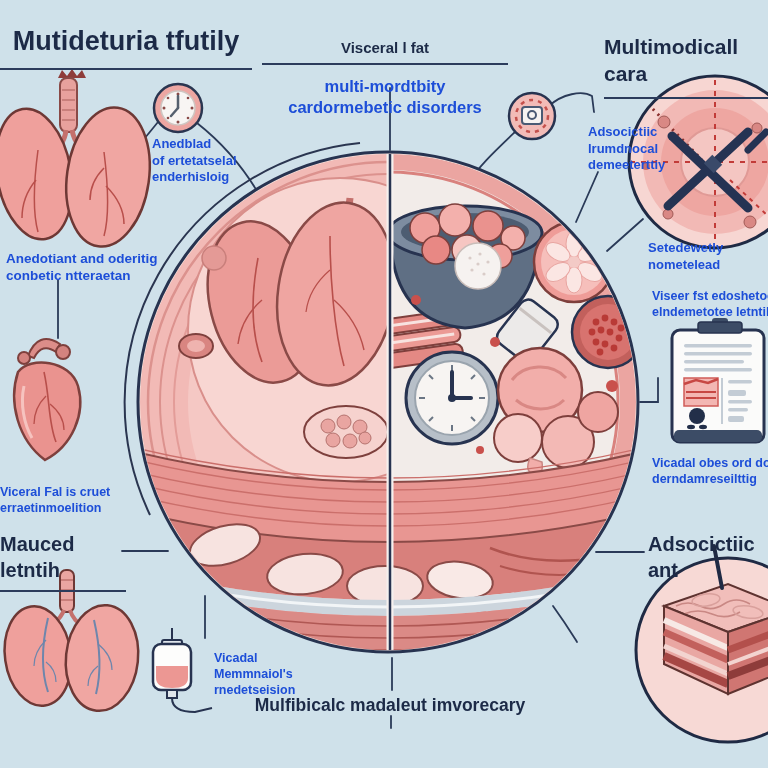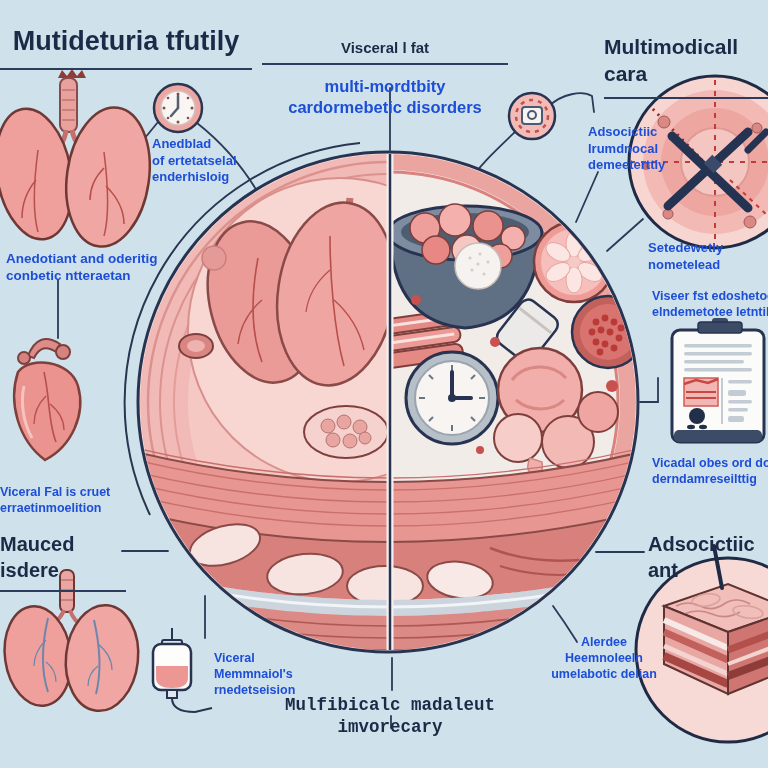--- a/index.html
+++ b/index.html
@@ -18,21 +18,21 @@
   .u{border-bottom:2.5px solid #2c3c5c;}
   #title-left{left:0px;top:24px;width:252px;text-align:center;font-size:27px;padding-bottom:9px;}
   #title-center{left:262px;top:38px;width:246px;text-align:center;font-size:15px;padding-bottom:6px;}
   #subtitle-center{left:240px;top:76px;width:290px;text-align:center;font-size:16.5px;}
   #title-right{left:604px;top:34px;width:170px;text-align:left;font-size:21px;padding-bottom:9px;}
   #label-clock{left:152px;top:136px;width:120px;font-size:13px;}
   #label-left-mid{left:6px;top:250px;width:178px;text-align:left;font-size:13.5px;}
   #label-left-lower{left:0px;top:468px;width:132px;font-size:12.5px;margin-top:16px;}
   #heading-left{left:0px;top:532px;width:126px;font-size:20px;padding-bottom:7px;border-bottom:2.5px solid #2c3c5c;}
   #label-iv{left:214px;top:650px;width:112px;font-size:12.5px;}
-  #caption-bottom{left:228px;top:694px;width:324px;text-align:center;font-size:17.5px;font-family:Liberation Mono, monospace;}
+  #caption-bottom{left:228px;top:694px;width:324px;text-align:center;font-size:17.5px;}
   #label-right-top{left:588px;top:124px;width:104px;font-size:13px;}
   #label-target{left:648px;top:240px;width:130px;font-size:13px;}
   #label-clipboard-top{left:652px;top:288px;width:124px;font-size:12.5px;}
   #label-clipboard-bottom{left:652px;top:455px;width:124px;font-size:12.5px;}
   #heading-right{left:648px;top:532px;width:130px;font-size:20px;}
   #label-bottom-right{left:546px;top:634px;width:116px;text-align:center;font-size:12.5px;}
 </style>
 </head>
 <body>
 
@@ -436,32 +436,29 @@
 cardormebetic disorders</div>
   <div id="title-right" class="label title u">Multimodicall cara</div>
 
   <div id="label-clock" class="label">Anedblad
 of ertetatselal
 enderhisloig</div>
   <div id="label-left-mid" class="label">Anedotiant and oderitig
 conbetic ntteraetan</div>
   <div id="label-left-lower" class="label">Viceral Fal is cruet
 erraetinmoelition</div>
-  <div id="heading-left" class="label title">Mauced isdere</div>
-  <div id="label-iv" class="label">Viceral
+  <div id="heading-left" class="label title">Mauced letntih</div>
+  <div id="label-iv" class="label">Vicadal
 Memmnaiol's
 rnedetseision</div>
   <div id="caption-bottom" class="label title">Mulfibicalc madaleut imvorecary</div>
 
   <div id="label-right-top" class="label">Adsocictiic
 lrumdnocal
 demeeterttiy</div>
   <div id="label-target" class="label">Setedewetly nometelead</div>
   <div id="label-clipboard-top" class="label">Viseer fst edoshetoe
 elndemetotee letntih</div>
   <div id="label-clipboard-bottom" class="label">Vicadal obes ord dol
 derndamreseilttig</div>
   <div id="heading-right" class="label title">Adsocictiic ant</div>
-  <div id="label-bottom-right" class="label">Alerdee
-Heemnoleeln
-umelabotic delian</div>
 
 </div>
 
 </body></html>

